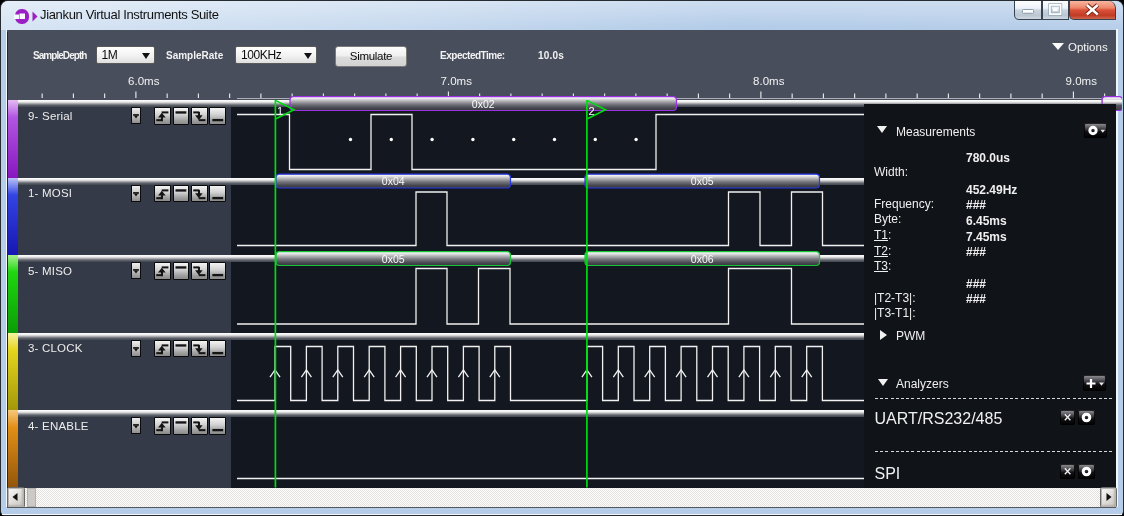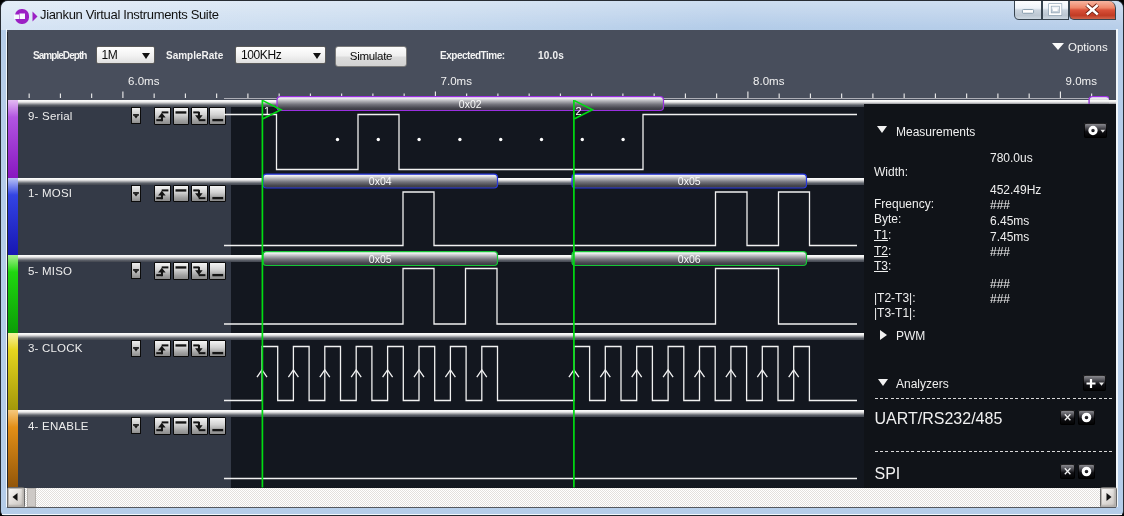--- a/index.html
+++ b/index.html
@@ -53,21 +53,21 @@
 
 
 #panel { position:absolute; left:864px; top:103.5px; width:252px; height:384px; background:#101318; z-index:8; }
 .ph { position:absolute; font-size:12px; color:#f0f0f0; }
 .tri-d { position:absolute; width:0; height:0; border-left:5.7px solid transparent;
   border-right:5.7px solid transparent; border-top:7px solid #f2f2f2; }
 .tri-r { position:absolute; width:0; height:0; border-top:5.2px solid transparent;
   border-bottom:5.2px solid transparent; border-left:7px solid #f2f2f2; }
 .mrow { position:absolute; left:874px; width:232px; height:15px; font-size:12px; color:#efefef; z-index:11; }
 .ml { position:absolute; left:0;margin-top:14px; }
-.mv { position:absolute; left:116px; }
+.mv { position:absolute; left:92px;font-weight:bold; }
 .dash { position:absolute; left:874.5px; width:239px; height:1px;
   background-image:repeating-linear-gradient(90deg,#d8d8d8 0 3px,transparent 3px 5.2px); }
 .pbtn { position:absolute; border-radius:2.5px; background:linear-gradient(#97979c 0%,#55555b 30%,#101014 58%,#000 100%); box-shadow:inset 0 0 0 0.8px #000; }
 .an { position:absolute; left:874.5px; font-size:16px; color:#f0f0f0; }
 
 
 #hscroll { position:absolute; left:7.5px; top:487.5px; width:1109px; height:19.5px;
   background-image:conic-gradient(#ffffff 90deg,#e3e0dd 90deg 180deg,#ffffff 180deg 270deg,#e3e0dd 270deg);
   background-size:2px 2px; }
 .sbtn { position:absolute; top:0.5px; width:15.5px; height:18.5px; border-radius:2px;
@@ -127,21 +127,21 @@
         <svg viewBox="0 0 47.5 19">
           <path d="M17.5,4.2 L29,14.2 M29,4.2 L17.5,14.2" stroke="#6e2012" stroke-width="4.6"></path>
           <path d="M17.5,4.2 L29,14.2 M29,4.2 L17.5,14.2" stroke="#ffffff" stroke-width="2.6"></path>
         </svg>
       </div>
  </div>
 
  <div class="tlabel" style="left:33px;top:50px;letter-spacing:-0.95px">SampleDepth</div>
  <div class="dropdown" style="left:95.5px;width:59.5px">1M<span class="da"></span></div>
  <div class="tlabel" style="left:166px;top:50px">SampleRate</div>
- <div class="dropdown" style="left:235px;width:91px">100KHz<span class="da"></span></div>
+ <div class="dropdown" style="left:235px;width:82px">100KHz<span class="da"></span></div>
  <div id="simbtn">Simulate</div>
  <div class="tlabel" style="left:440px;top:50px;letter-spacing:-0.48px">ExpectedTime:</div>
  <div class="tlabel" style="left:538px;top:50px;letter-spacing:0.2px">10.0s</div>
  <div id="opttri"></div>
     <div id="options">Options</div>
  <div class="rlabel" style="left:99.4px">6.0ms</div>
  <div class="rlabel" style="left:411.9px">7.0ms</div>
  <div class="rlabel" style="left:724.4px">8.0ms</div>
  <div class="rlabel" style="left:1036.9px">9.0ms</div>
 
@@ -332,21 +332,21 @@
           <rect x="6.3" y="10.2" width="6.3" height="1.9" fill="#141414"></rect>
         </svg>
       </div>
  <div class="tbtn">
         <svg viewBox="0 0 14 14">
           <rect x="2.2" y="10" width="10.2" height="2.2" fill="#141414"></rect>
         </svg>
       </div>
 </div>
 
- <div class="abs" style="left:0;top:31.5px;width:1109px;height:456px;overflow:hidden;z-index:5">
+ <div class="abs" style="left:13px;top:31.5px;width:1109px;height:456px;overflow:hidden;z-index:5">
  <svg class="abs" style="left:-7px;top:-31.5px" width="1124" height="516" viewBox="0 0 1124 516">
   <defs>
     <linearGradient id="bub" x1="0" y1="0" x2="0" y2="1">
       <stop offset="0" stop-color="#ffffff"></stop>
             <stop offset="0.13" stop-color="#e9e9eb"></stop>
       <stop offset="0.32" stop-color="#b2b2b7"></stop>
             <stop offset="0.56" stop-color="#74747c"></stop>
       <stop offset="0.82" stop-color="#46464e"></stop>
             <stop offset="1" stop-color="#383840"></stop>
     </linearGradient>

